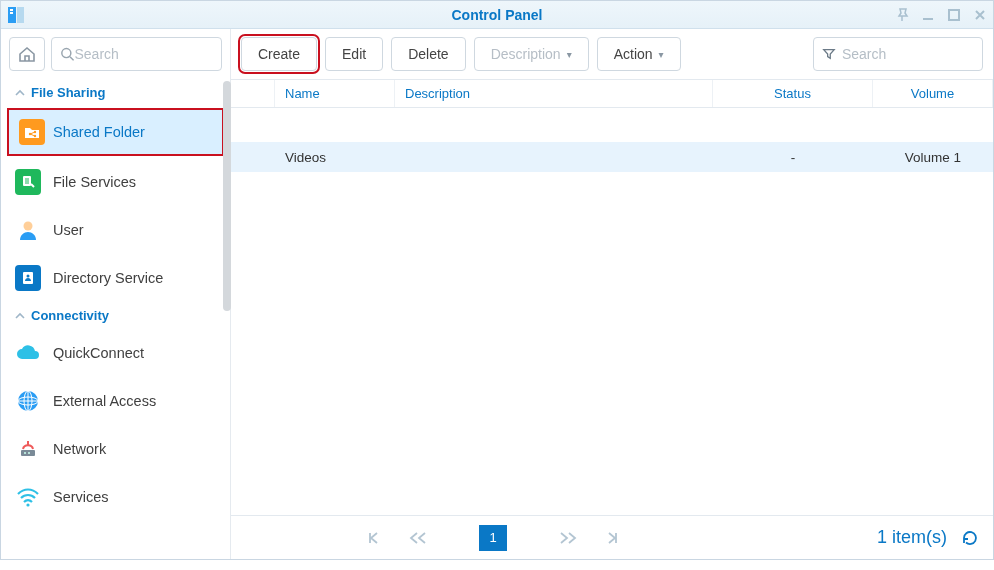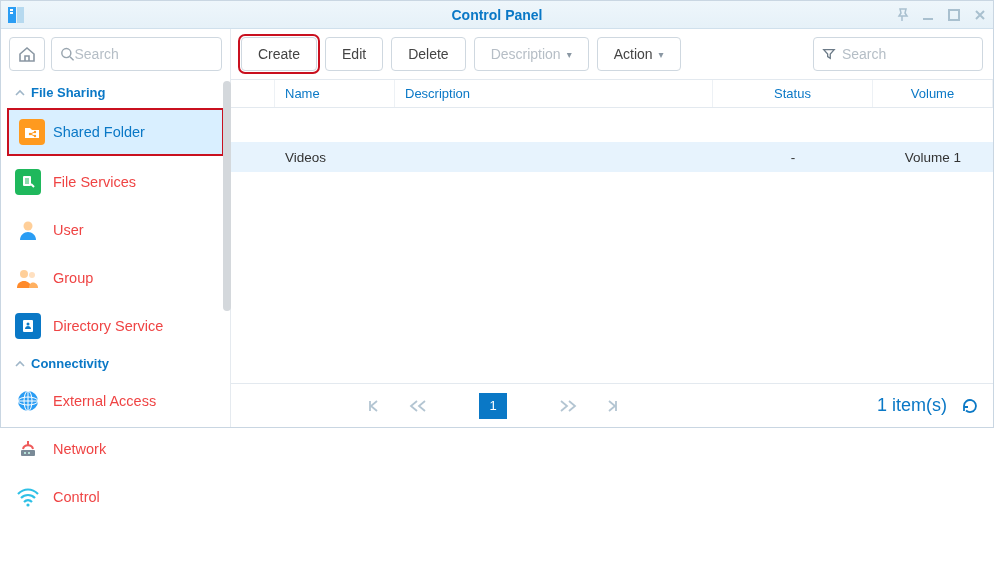--- a/index.html
+++ b/index.html
@@ -7,21 +7,21 @@
     font-family: -apple-system, BlinkMacSystemFont, "Segoe UI", Arial, sans-serif;
     font-size: 13px;
     color: #333;
     background: #fff;
     width: 994px;
     height: 570px;
     overflow: hidden;
   }
   .window {
     width: 994px;
-    height: 428px;
+    height: 560px;
     background: #fff;
     border: 1px solid #c9d6e2;
     display: flex;
     flex-direction: column;
   }
   
   .titlebar {
     height: 28px;
     background: linear-gradient(#eef6fb, #e6f1f8);
     border-bottom: 1px solid #d0e0ec;
@@ -103,21 +103,21 @@
   }
   .side-section-header .chev { color: #9fb6c8; font-size: 11px; }
   .side-items { }
   .side-item {
     display: flex;
     align-items: center;
     gap: 12px;
     height: 48px;
     padding: 0 14px;
     font-size: 14.5px;
-    color: #ef4444;
+    color: #404040;
     cursor: pointer;
   }
   .side-item .icon-box {
     width: 26px; height: 26px;
     border-radius: 4px;
     display: flex; align-items: center; justify-content: center;
   }
   .side-item.active {
     background: #d9efff;
     color: #0a78c6;
@@ -334,31 +334,20 @@
         <div class="side-item">
           <span class="icon-box">
             <svg width="24" height="24" viewBox="0 0 24 24">
                 <circle cx="12" cy="8" r="4.5" fill="#ffcf99"></circle>
                 <path d="M4 22c0-5 4-8 8-8s8 3 8 8z" fill="#2a9df4"></path>
               </svg>
           </span>
           <span>User</span>
         </div>
         <div class="side-item">
-          <span class="icon-box">
-            <svg width="26" height="24" viewBox="0 0 26 24">
-                <circle cx="9" cy="8" r="4" fill="#ffcf99"></circle>
-                <circle cx="17" cy="9" r="3" fill="#ffe0c0"></circle>
-                <path d="M2 22c0-5 3.5-7 7-7s7 2 7 7z" fill="#ff8a2a"></path>
-                <path d="M14 22c0-4 2-5.5 4-5.5s5 1.5 5 5.5z" fill="#ffb060"></path>
-              </svg>
-          </span>
-          <span>Group</span>
-        </div>
-        <div class="side-item">
           <span class="icon-box" style="background:#0a78c6">
             <svg width="16" height="16" viewBox="0 0 16 16">
                 <rect x="3" y="2" width="10" height="12" rx="1" fill="#fff"></rect>
                 <circle cx="8" cy="6" r="1.5" fill="#0a78c6"></circle>
                 <path d="M5 11c0-2 1.5-3 3-3s3 1 3 3z" fill="#0a78c6"></path>
               </svg>
           </span>
           <span>Directory Service</span>
         </div>
       </div>
@@ -367,20 +356,28 @@
         <span class="chev">
           <svg width="10" height="10" viewBox="0 0 10 10">
               <path d="M1 7l4-4 4 4" stroke="#9fb6c8" stroke-width="1.6" fill="none"></path>
             </svg>
         </span>
         <span>Connectivity</span>
       </div>
       <div class="side-items">
         <div class="side-item">
           <span class="icon-box">
+            <svg width="26" height="20" viewBox="0 0 26 20">
+                <path d="M7 16a5 5 0 010-10 7 7 0 0113 2 4 4 0 010 8H7z" fill="#2ec0e6"></path>
+              </svg>
+          </span>
+          <span>QuickConnect</span>
+        </div>
+        <div class="side-item">
+          <span class="icon-box">
             <svg width="24" height="24" viewBox="0 0 24 24">
                 <circle cx="12" cy="12" r="10" fill="#2a9df4"></circle>
                 <ellipse cx="12" cy="12" rx="10" ry="4" fill="none" stroke="#fff" stroke-width="1"></ellipse>
                 <ellipse cx="12" cy="12" rx="4" ry="10" fill="none" stroke="#fff" stroke-width="1"></ellipse>
                 <path d="M2 12h20M12 2v20" stroke="#fff" stroke-width="1"></path>
               </svg>
           </span>
           <span>External Access</span>
         </div>
         <div class="side-item">
@@ -397,21 +394,21 @@
         </div>
         <div class="side-item">
           <span class="icon-box">
             <svg width="26" height="22" viewBox="0 0 26 22">
                 <path d="M3 8c6-6 14-6 20 0" stroke="#2ec0e6" stroke-width="2.2" fill="none"></path>
                 <path d="M6 12c4-4 10-4 14 0" stroke="#2ec0e6" stroke-width="2.2" fill="none"></path>
                 <path d="M9 16c2.5-2.5 5.5-2.5 8 0" stroke="#2ec0e6" stroke-width="2.2" fill="none"></path>
                 <circle cx="13" cy="19" r="1.6" fill="#2ec0e6"></circle>
               </svg>
           </span>
-          <span>Control</span>
+          <span>Services</span>
         </div>
       </div>
 
       <div class="sidebar-scrollbar"></div>
     </div>
 
     <div class="main">
       <div class="toolbar">
         <button class="btn highlight">Create</button>
         <button class="btn">Edit</button>

